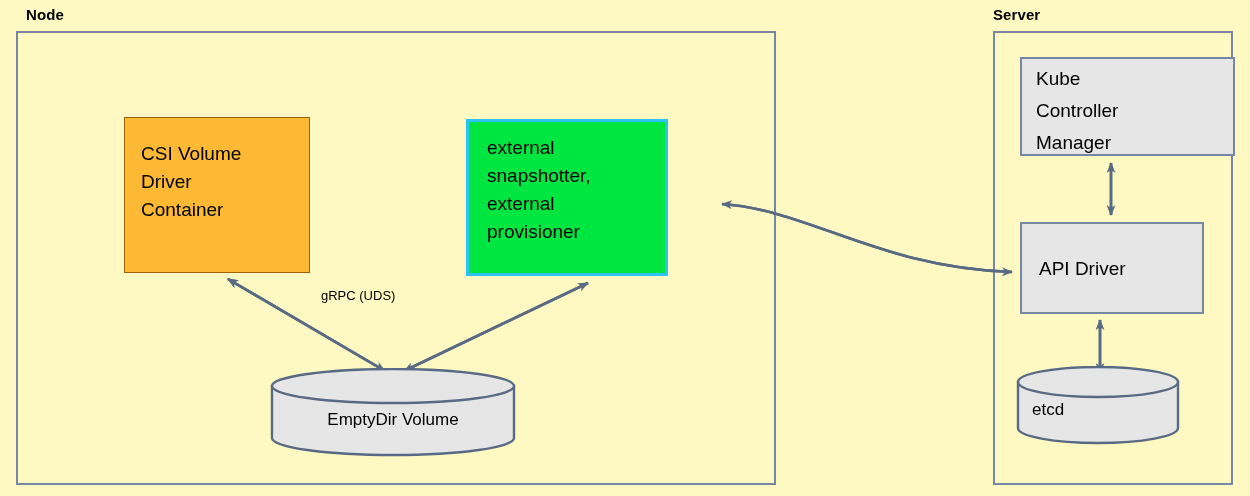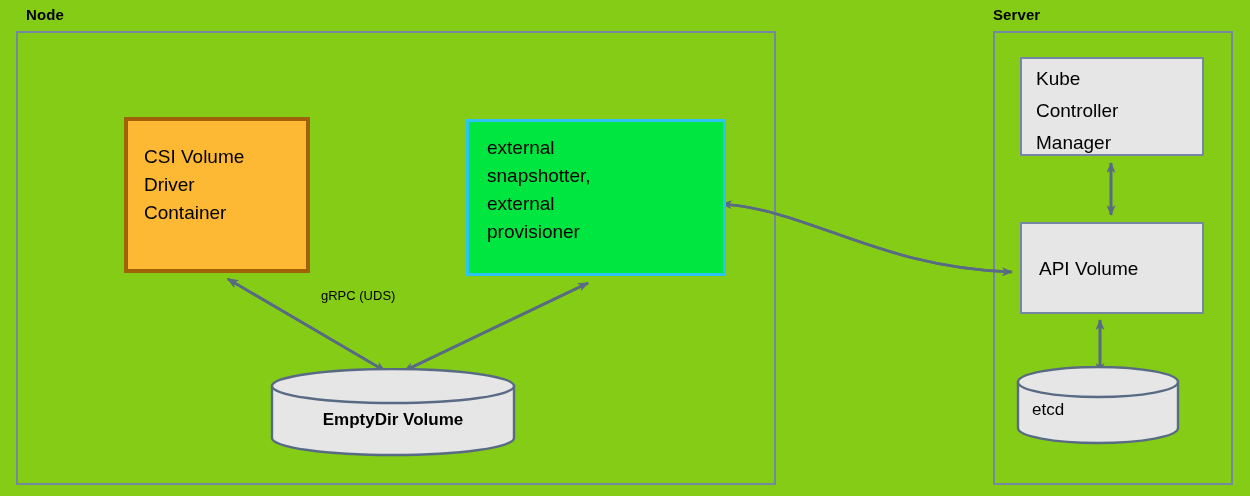--- a/index.html
+++ b/index.html
@@ -4,21 +4,21 @@
 <style>
   html, body {
     margin: 0;
     padding: 0;
     background: #ffffff;
   }
   #canvas {
     position: relative;
     width: 1250px;
     height: 496px;
-    background: #84cc16;
+    background: #fef9c3;
     font-family: "Liberation Sans", sans-serif;
     overflow: hidden;
   }
   .group-label {
     position: absolute;
     font-weight: bold;
     font-size: 15px;
     color: #000000;
     letter-spacing: 0.1px;
     white-space: nowrap;
@@ -42,21 +42,21 @@
   }
   .node-text {
     position: absolute;
     font-size: 19px;
     line-height: 28px;
     color: #000000;
     white-space: pre-line;
   }
   .box-csi {
     background: #FDB933;
-    border: 4px solid #a16207;
+    border: 1px solid #a16207;
   }
   .box-ext {
     background: #00E640;
     border: 3px solid #2BC3F2;
   }
   .box-gray {
     background: #E6E6E6;
     border: 2px solid #7487a3;
   }
   .gray-text {
@@ -139,43 +139,43 @@
       <line x1="1100" y1="373" x2="1100" y2="320" stroke="#596B84" stroke-width="2.6" marker-end="url(#ah)"></line>
     </g>
   </svg>
 
   <div class="node-box box-csi" style="left:124px; top:117px; width:186px; height:156px;">
     <div class="node-text" style="left:16px; top:22px;">CSI Volume
 Driver
 Container</div>
   </div>
 
-  <div class="node-box box-ext" style="left:466px; top:119px; width:260px; height:157px;">
+  <div class="node-box box-ext" style="left:466px; top:119px; width:202px; height:157px;">
     <div class="node-text" style="left:18px; top:12px;">external
 snapshotter,
 external
 provisioner</div>
   </div>
 
   <div class="edge-label" style="left:321px; top:288px;">gRPC (UDS)</div>
 
   <svg class="cyl-svg" style="left:270px; top:368px; width:246px; height:90px;" viewBox="0 0 246 90" xmlns="http://www.w3.org/2000/svg">
     <path d="M2,18 L2,70 A121,17 0 0 0 244,70 L244,18 Z" fill="#E6E6E6" stroke="#596B84" stroke-width="2.4"></path>
     <ellipse cx="123" cy="18" rx="121" ry="17" fill="#E6E6E6" stroke="#596B84" stroke-width="2.4"></ellipse>
   </svg>
-  <div class="cyl-label" style="left:270px; top:410px; width:246px;font-weight:bold;">EmptyDir Volume</div>
+  <div class="cyl-label" style="left:270px; top:410px; width:246px;">EmptyDir Volume</div>
 
-  <div class="node-box box-gray" style="left:1020px; top:57px; width:184px; height:99px;">
+  <div class="node-box box-gray" style="left:1020px; top:57px; width:215px; height:99px;">
     <div class="gray-text" style="left:14px; top:4px;">Kube
 Controller
 Manager</div>
   </div>
 
   <div class="node-box box-gray" style="left:1020px; top:222px; width:184px; height:92px;">
-    <div class="gray-text" style="left:17px; top:29px;">API Volume</div>
+    <div class="gray-text" style="left:17px; top:29px;">API Driver</div>
   </div>
 
   <svg class="cyl-svg" style="left:1016px; top:366px; width:164px; height:82px;" viewBox="0 0 164 82" xmlns="http://www.w3.org/2000/svg">
     <path d="M2,16 L2,62 A80,15 0 0 0 162,62 L162,16 Z" fill="#E6E6E6" stroke="#596B84" stroke-width="2.4"></path>
     <ellipse cx="82" cy="16" rx="80" ry="15" fill="#E6E6E6" stroke="#596B84" stroke-width="2.4"></ellipse>
   </svg>
   <div class="cyl-label" style="left:1032px; top:400px; text-align:right;">etcd</div>
 
 </div>
 

